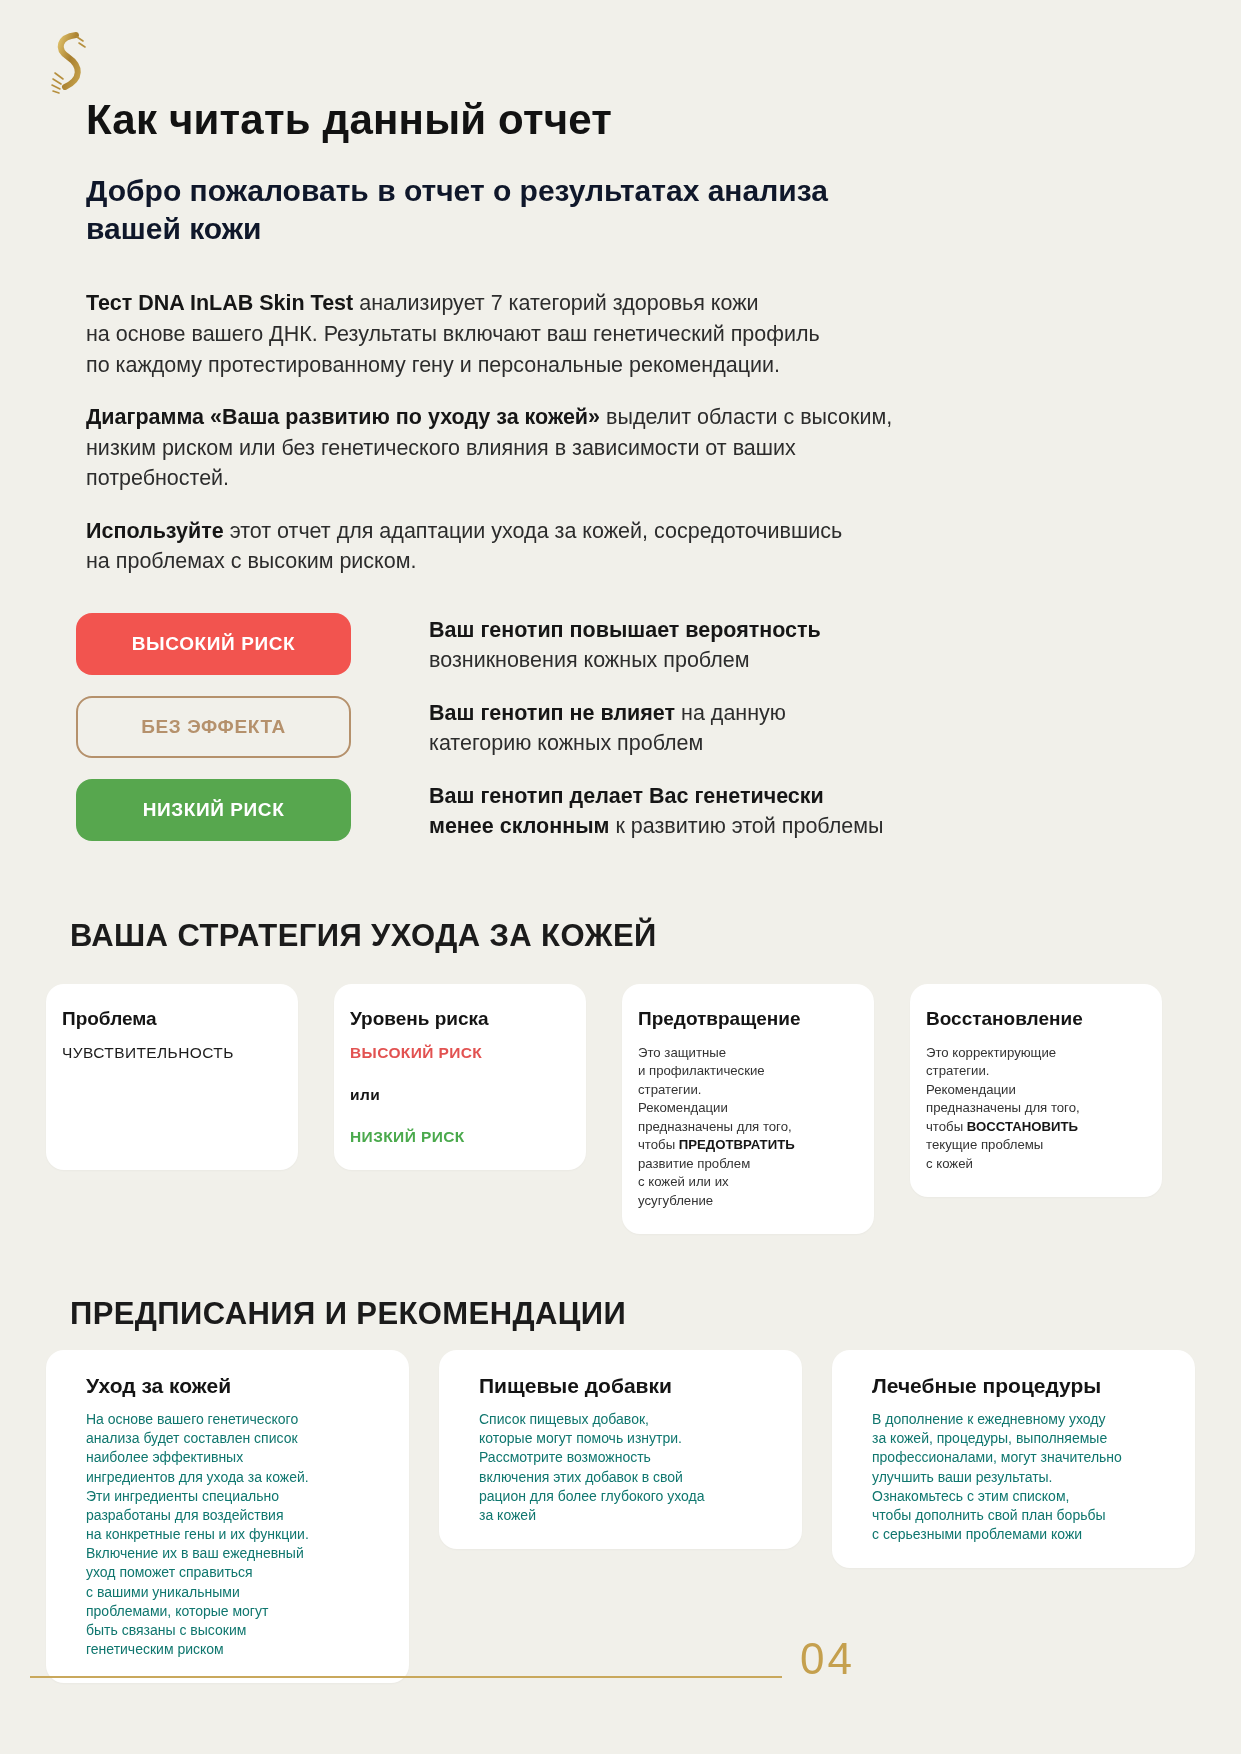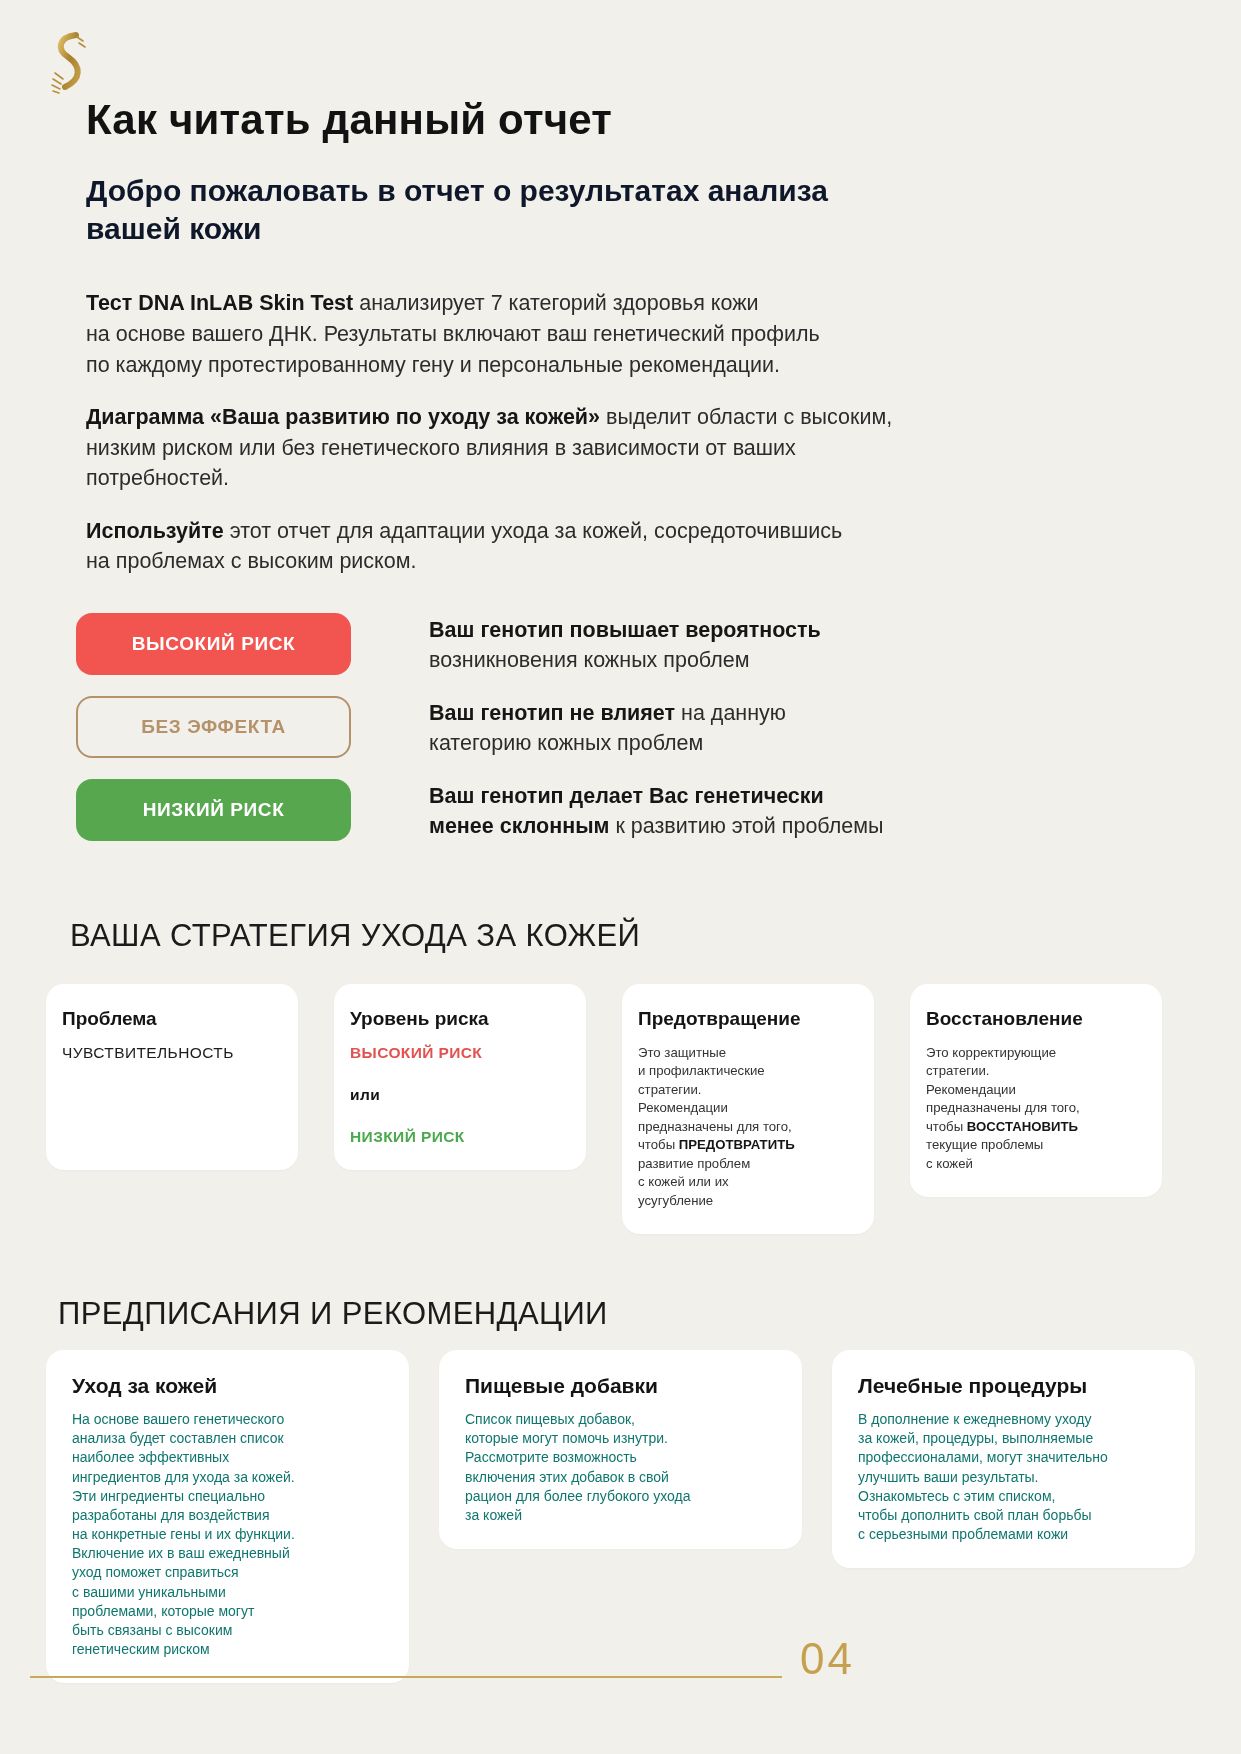--- a/index.html
+++ b/index.html
@@ -25,41 +25,41 @@
   .badge {
     width:275px; height:62px; border-radius:16px; box-sizing:border-box;
     display:flex; align-items:center; justify-content:center;
     font-size:19px; font-weight:700; letter-spacing:.6px;
   }
   .badge.high  { background:#f2544f; color:#fff; }
   .badge.none  { background:transparent; border:2.5px solid #b5916c; color:#b5916c; }
   .badge.low   { background:#57a74e; color:#fff; }
   .legend-desc { margin:2px 0 0 78px; font-size:21.5px; line-height:1.42; color:#2c2c2c; white-space:pre-line; max-width:560px; }
 
-  .section-heading { margin:76px 0 0 24px; font-size:31px; font-weight:400; color:#1b1b1b; letter-spacing:.4px; }
-  .section-heading.recs { margin-top:62px;margin-left:12px; }
+  .section-heading { margin:76px 0 0 24px; font-size:31px; font-weight:700; color:#1b1b1b; letter-spacing:.4px; }
+  .section-heading.recs { margin-top:62px; }
 
   .cards-row { display:flex; align-items:flex-start; }
   .strategy-row { margin-top:30px; gap:36px; }
   .recs-row { margin-top:18px; gap:30px; }
 
   .card {
     background:#ffffff; border-radius:18px; box-sizing:border-box;
     box-shadow:0 1px 2px rgba(0,0,0,.03);
   }
   .s-card { width:252px; min-height:186px; padding:24px 16px; }
   .s-card .card-title { font-size:19px; font-weight:700; color:#141414; margin:0 0 14px 0; }
   .s-card .card-value { font-size:15.5px; color:#1c1c1c; letter-spacing:.4px; }
   .risk-line { font-size:15.5px; font-weight:700; letter-spacing:.4px; }
   .risk-line.high { color:#e25251; }
   .risk-line.low  { color:#4aa94c; margin-top:24px; }
   .risk-line.mid  { color:#141414; margin-top:24px; }
   .s-card .card-body { font-size:13.2px; line-height:1.4; color:#333; white-space:pre-line; }
 
-  .r-card { width:398px; padding:24px 26px; }
+  .r-card { width:398px; padding:24px 40px; }
   .r-card .card-title { font-size:21px; font-weight:700; color:#141414; margin:0 0 12px 0; }
   .r-card .card-body { font-size:14px; line-height:1.37; color:#0f766e; white-space:pre-line; }
 
   .footer-line { position:absolute; left:30px; top:1676px; width:752px; height:2px; background:#c9a85c; }
   .page-number { position:absolute; left:800px; top:1634px; font-size:44px; color:#c5a04e; letter-spacing:3px; font-weight:400; }
 </style>
 </head>
 <body>
 
 <div class="page">

